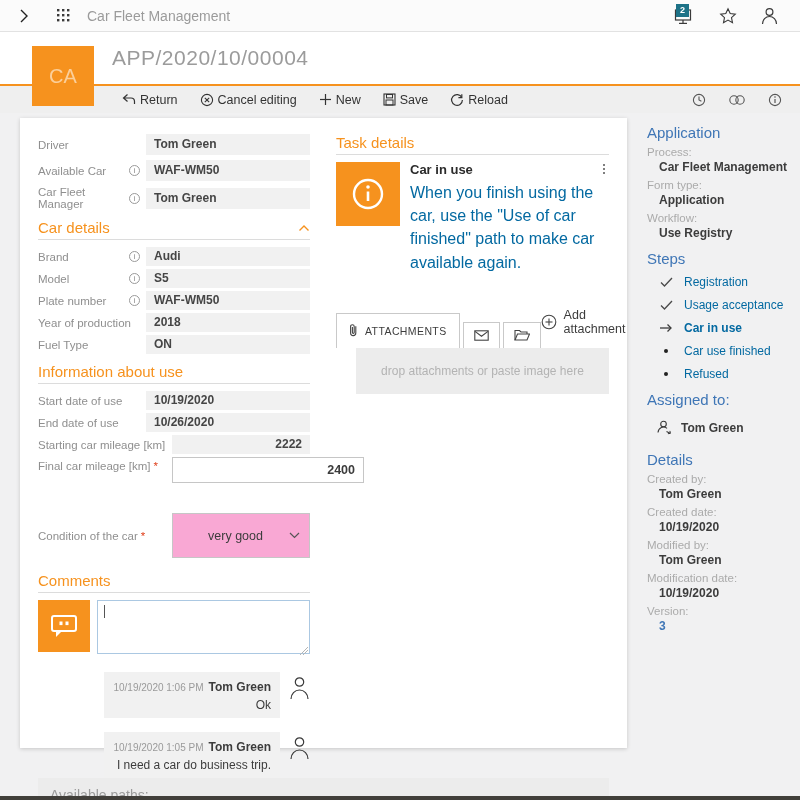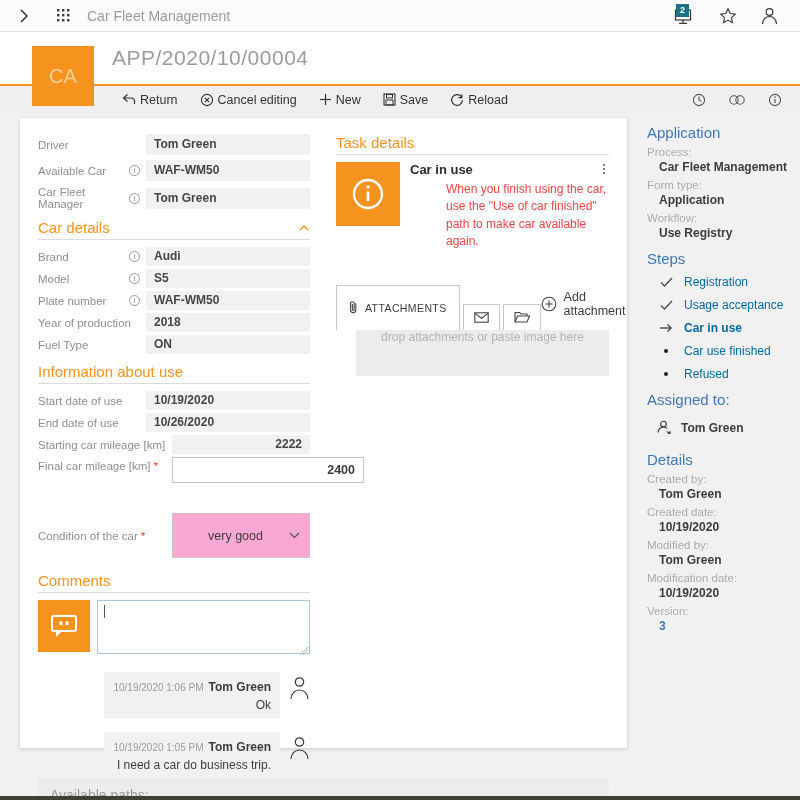--- a/index.html
+++ b/index.html
@@ -72,28 +72,28 @@
   .cmt-person { margin-top:4px; }
 
   
   .task-body { display:flex; gap:10px; margin-top:2px; }
   .task-icon { width:64px; height:64px; background:#f6921e; flex:none; display:flex; align-items:center; justify-content:center; }
   .task-info { flex:1; min-width:0; }
   .task-title-row { display:flex; justify-content:space-between; align-items:flex-start; }
   .task-name { font-size:13px; font-weight:bold; color:#2b2b2b; }
   .kebab { display:flex; flex-direction:column; gap:2px; padding:2px 4px; cursor:pointer; }
   .kebab i { width:2px; height:2px; background:#555; border-radius:50%; }
-  .task-desc { font-size:12px; color:#ef4444; line-height:1.45; margin-top:4px;margin-left:36px; }
+  .task-desc { font-size:16px; color:#0369a1; line-height:1.45; margin-top:4px; }
 
   .tabs-row { display:flex; align-items:flex-end; margin-top:34px; }
   .tab { border:1px solid #c9c9c9; border-bottom:none; background:#fff; display:flex; align-items:center; cursor:pointer; }
-  .tab.active { height:45px; padding:0 12px; gap:7px; font-size:10.5px; letter-spacing:0.4px; color:#3c3c3c; }
+  .tab.active { height:35px; padding:0 12px; gap:7px; font-size:10.5px; letter-spacing:0.4px; color:#3c3c3c; }
   .tab.icon-tab { height:26px; padding:0 10px; margin-left:3px; }
   .addatt { margin-left:auto; display:flex; align-items:center; gap:7px; font-size:12.5px; color:#3c3c3c; cursor:pointer; padding-bottom:12px; }
-  .dropzone { background:#ececec; height:46px; display:flex; align-items:flex-start; justify-content:center; font-size:12px; color:#b3b3b3;margin-left:20px; }
+  .dropzone { background:#ececec; height:46px; display:flex; align-items:center; justify-content:center; font-size:12px; color:#b3b3b3;margin-left:20px; }
 
   
   .pathsbar { background:#ececec; margin-top:auto; padding:9px 12px 11px; }
   .paths-title { font-size:14px; color:#9b9b9b; }
   .path-btn { display:inline-block; margin-top:7px; background:#fff; border:1px solid #c4c4c4; color:#2e8b2e; font-size:12px; font-weight:bold; padding:7px 13px; cursor:pointer; font-family:"Liberation Sans",sans-serif; }
 
   
   .sidebar { flex:1; padding-top:6px; min-width:0; }
   .sb-h { font-size:15px; color:#3f76b6; margin:10px 0 4px; }
   .sb-item { margin-top:5px; }

